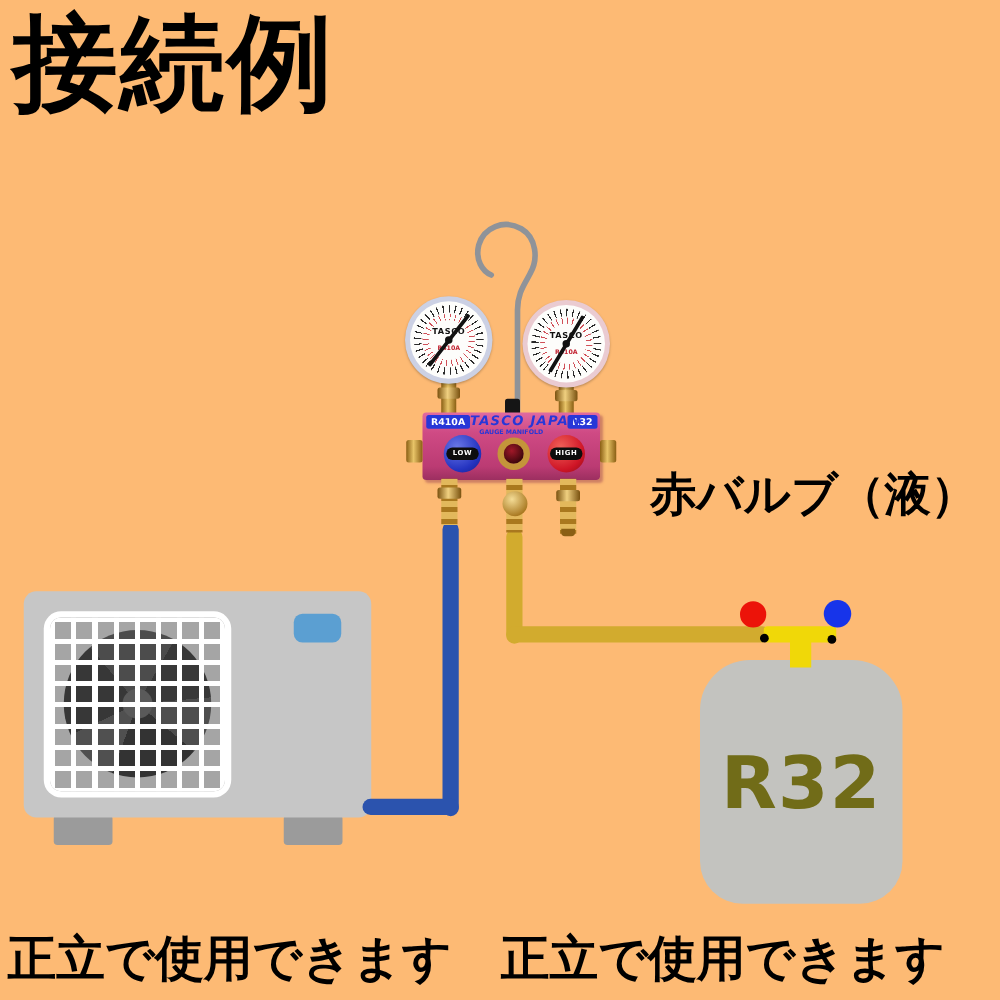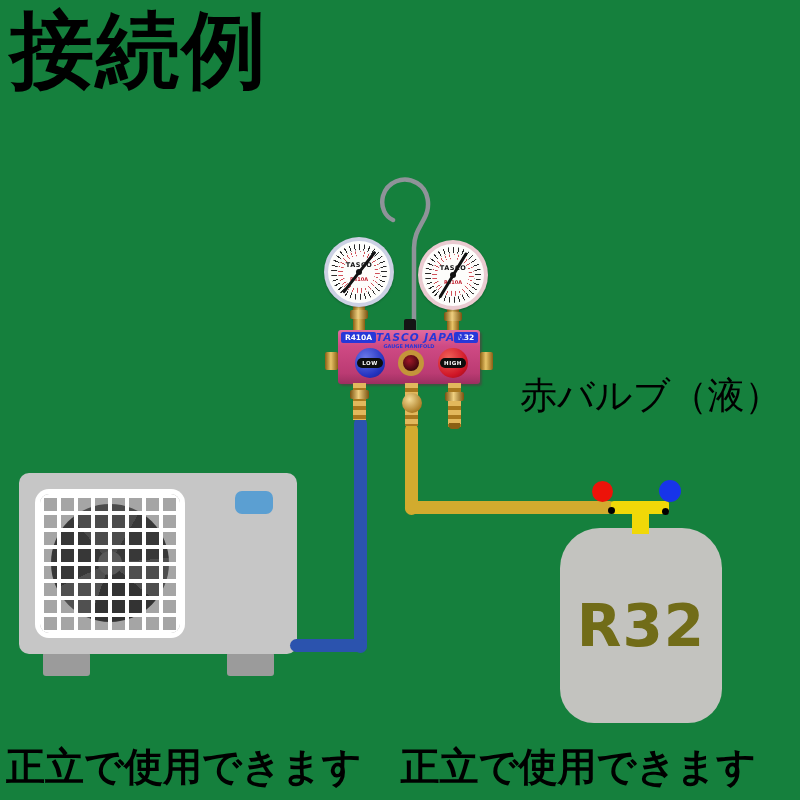--- a/index.html
+++ b/index.html
@@ -1,22 +1,22 @@
 <!DOCTYPE html>
 <html style="--brand-blue: #2737d8; --low-blue: #2433c0; --high-red: #cf1526; --blue-hose: #2b53ae; --yellow-hose: #d2ab2e; --valve-yellow: #f0d808; --valve-red: #ec1309; --valve-blue: #1734ea; --tank-gray: #c3c3bf; --tank-label: #716c18; --ac-gray: #c6c6c6; --ac-badge-blue: #5b9fd2;"><head>
 <meta charset="utf-8">
 <style>
   html,body{margin:0;padding:0;background:#fff;}
-  .canvas{position:relative;width:800px;height:800px;background:#15803d;overflow:hidden;
+  .canvas{position:relative;width:800px;height:800px;background:#fdba74;overflow:hidden;
           font-family:"DejaVu Sans",sans-serif;}
   .abs{position:absolute;}
 
   
   .title{left:10px;top:6px;font-size:84px;font-weight:900;color:#000;letter-spacing:2px;line-height:1.05;}
-  .annotation{left:520px;top:376px;font-size:37px;font-weight:400;color:#000;line-height:1.1;}
+  .annotation{left:520px;top:376px;font-size:37px;font-weight:700;color:#000;line-height:1.1;}
   .footer{left:6px;top:740px;font-size:39px;font-weight:800;color:#000;white-space:nowrap;}
 
   
   .hook-svg{left:378px;top:170px;}
 
   
   .gauge{width:70px;height:70px;border-radius:50%;box-shadow:0 1px 2px rgba(0,0,0,.25);}
   .gauge.left{left:324px;top:237px;background:#ccd1e4;}
   .gauge.right{left:418px;top:240px;background:#eacbd1;}
   .g-face{position:absolute;inset:4px;border-radius:50%;background:#fdfdfb;}

